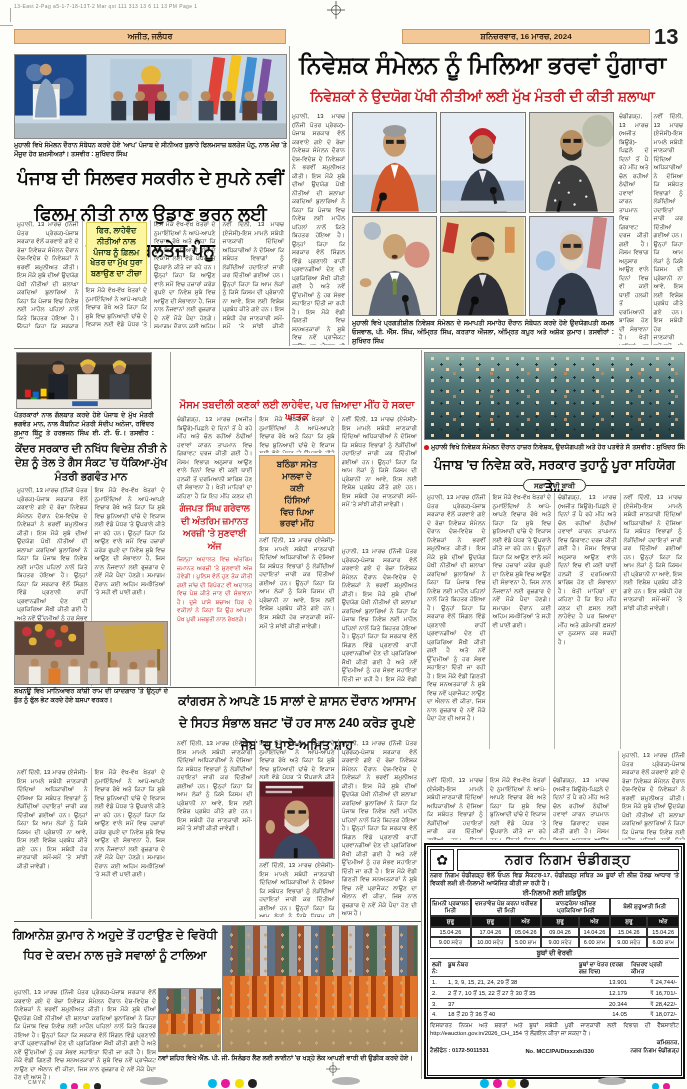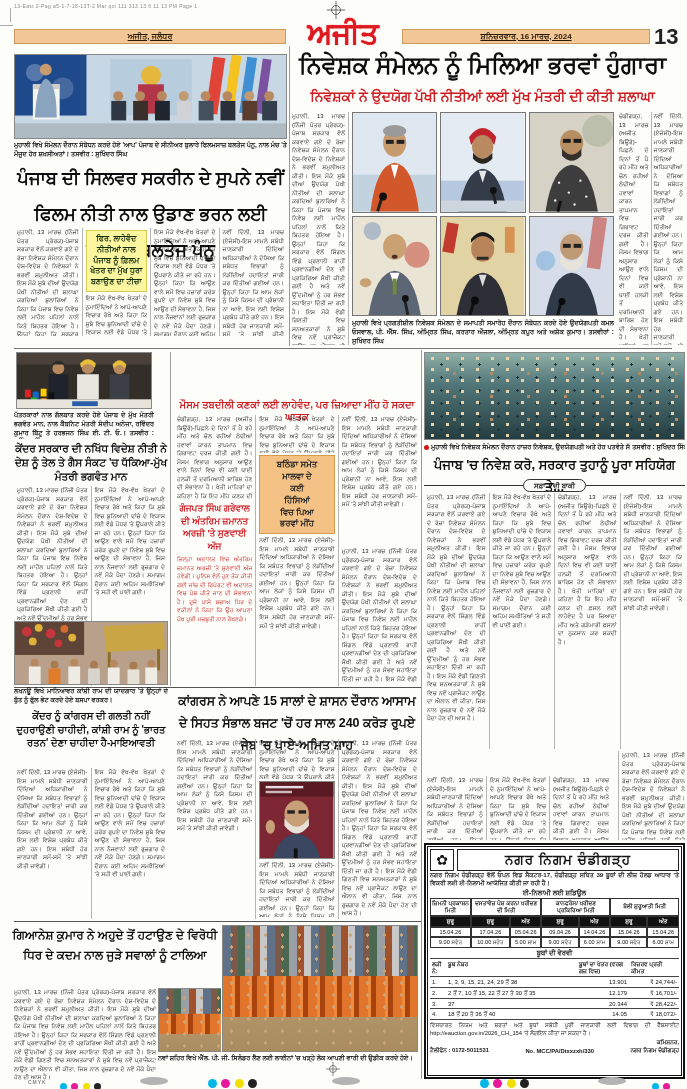--- a/index.html
+++ b/index.html
@@ -7,21 +7,21 @@
   .sheet{position:relative;width:687px;height:1089px;margin:0 auto;background:#fdfdfa;
          font-family:"Liberation Sans","DejaVu Sans",sans-serif;color:#111;overflow:hidden;}
   .abs{position:absolute;}
   
   .printline{left:14px;top:3px;width:420px;font-size:5px;color:#8a8a8a;letter-spacing:.4px;}
   .crosshair{stroke:#666;fill:none;}
   .edge-v{width:1px;background:#aaa;}
   .edge-h{height:1px;background:#aaa;}
   
   .bar{background:#f4c896;border:1px solid #c99b63;display:flex;align-items:center;justify-content:center;
-       font-size:8px;font-weight:bold;color:#2a1a08;text-decoration:underline;}
+       font-size:8px;font-weight:bold;color:#2a1a08;}
   .logo{color:#e0181f;font-size:29px;font-weight:bold;text-align:center;line-height:30px;text-shadow:0 0 1px #e0181f;}
   .pagenum{font-size:22px;font-weight:bold;color:#222;}
   
   .vrule{position:absolute;width:1px;background:#9a9a9a;}
   .hrule{position:absolute;height:1px;background:#555;}
   
   .hl{font-weight:bold;color:#0d0d0d;text-align:center;}
   .hl-main{font-size:24px;line-height:38px;letter-spacing:0;}
   .sub-red{color:#cf1d24;font-weight:bold;text-align:center;}
   
@@ -102,21 +102,20 @@
       <line x1="9" y1="0" x2="9" y2="18"></line>
       <line x1="0" y1="9" x2="18" y2="9"></line>
     </svg>
   <div class="abs edge-h" style="left:0;top:25px;width:13px"></div>
   <div class="abs edge-v" style="left:10px;top:8px;height:14px"></div>
   <div class="abs edge-v" style="left:682px;top:950px;height:58px"></div>
 
   <div class="abs bar" style="left:14px;top:29px;width:272px;height:15px">
       <span>ਅਜੀਤ, ਜਲੰਧਰ</span>
     </div>
-  <div class="abs logo" style="left:290px;top:18px;width:106px">ਅਜੀਤ</div>
   <div class="abs bar" style="left:402px;top:29px;width:248px;height:15px">
       <span>ਸ਼ਨਿਚਰਵਾਰ, 16 ਮਾਰਚ, 2024</span>
     </div>
   <div class="abs pagenum" style="left:654px;top:24px">13</div>
 
   <div class="abs photo" style="left:14px;top:54px;width:273px;height:85px">
     <svg viewBox="0 0 273 85" preserveAspectRatio="none">
       <rect width="273" height="85" fill="#c8d7e4"></rect>
       <rect x="0" y="0" width="72" height="62" fill="#1e4a8c"></rect>
       <circle cx="20" cy="18" r="9" fill="#ffffff" opacity="0.25"></circle>
@@ -151,21 +150,21 @@
           <rect x="249" y="47" width="15" height="20" fill="#33404c"></rect>
       </g>
       <rect x="0" y="70" width="273" height="15" fill="#9aa4a8" opacity="0.55"></rect>
     </svg>
   </div>
   <div class="abs cap" style="left:14px;top:141px;width:273px;height:19px">
     <span>ਮੁਹਾਲੀ ਵਿਖੇ ਸੰਮੇਲਨ ਦੌਰਾਨ ਸੰਬੋਧਨ ਕਰਦੇ ਹੋਏ 'ਆਪ' ਪੰਜਾਬ ਦੇ ਸੀਨੀਅਰ ਬੁਲਾਰੇ ਫਿਲਮਸਾਜ਼ ਬਲਤੇਜ ਪੰਨੂ, ਨਾਲ ਮੰਚ 'ਤੇ ਮੌਜੂਦ ਹੋਰ ਸ਼ਖ਼ਸੀਅਤਾਂ।</span>
     <span class="credit">ਤਸਵੀਰ : ਸੁਖਿੰਦਰ ਸਿੰਘ</span>
   </div>
   <div class="abs hl" style="left:14px;top:160px;width:273px;height:74px;font-size:18px;line-height:36px">ਪੰਜਾਬ ਦੀ ਸਿਲਵਰ ਸਕਰੀਨ ਦੇ ਸੁਪਨੇ ਨਵੀਂ ਫਿਲਮ ਨੀਤੀ ਨਾਲ ਉਡਾਣ ਭਰਨ ਲਈ ਤਿਆਰ-ਬਲਤੇਜ ਪੰਨੂ</div>
-  <div class="abs bwrap" style="left:14px;top:228px;width:273px;height:108px">
+  <div class="abs bwrap" style="left:14px;top:220px;width:273px;height:108px">
     <div class="bcol">ਮੁਹਾਲੀ, 13 ਮਾਰਚ (ਨਿੱਜੀ ਪੱਤਰ ਪ੍ਰੇਰਕ)-ਪੰਜਾਬ ਸਰਕਾਰ ਵੱਲੋਂ ਕਰਵਾਏ ਗਏ ਦੋ ਰੋਜ਼ਾ ਨਿਵੇਸ਼ਕ ਸੰਮੇਲਨ ਦੌਰਾਨ ਦੇਸ਼-ਵਿਦੇਸ਼ ਦੇ ਨਿਵੇਸ਼ਕਾਂ ਨੇ ਭਰਵੀਂ ਸ਼ਮੂਲੀਅਤ ਕੀਤੀ। ਇਸ ਮੌਕੇ ਸੂਬੇ ਦੀਆਂ ਉਦਯੋਗ ਪੱਖੀ ਨੀਤੀਆਂ ਦੀ ਸ਼ਲਾਘਾ ਕਰਦਿਆਂ ਬੁਲਾਰਿਆਂ ਨੇ ਕਿਹਾ ਕਿ ਪੰਜਾਬ ਵਿਚ ਨਿਵੇਸ਼ ਲਈ ਮਾਹੌਲ ਪਹਿਲਾਂ ਨਾਲੋਂ ਕਿਤੇ ਬਿਹਤਰ ਹੋਇਆ ਹੈ। ਉਨ੍ਹਾਂ ਕਿਹਾ ਕਿ ਸਰਕਾਰ ਵੱਲੋਂ ਸਿੰਗਲ ਵਿੰਡੋ ਪ੍ਰਣਾਲੀ ਰਾਹੀਂ ਪ੍ਰਵਾਨਗੀਆਂ ਦੇਣ ਦੀ ਪ੍ਰਕਿਰਿਆ ਸੌਖੀ ਕੀਤੀ ਗਈ ਹੈ ਅਤੇ ਨਵੇਂ ਉੱਦਮੀਆਂ ਨੂੰ ਹਰ ਸੰਭਵ ਸਹਾਇਤਾ ਦਿੱਤੀ ਜਾ ਰਹੀ ਹੈ। ਇਸ ਮੌਕੇ ਵੱਡੀ ਗਿਣਤੀ ਵਿਚ ਸਨਅਤਕਾਰਾਂ ਨੇ ਸੂਬੇ ਵਿਚ ਨਵੇਂ ਪ੍ਰਾਜੈਕਟ ਲਾਉਣ ਦਾ ਐਲਾਨ ਵੀ ਕੀਤਾ, ਜਿਸ ਨਾਲ ਰੁਜ਼ਗਾਰ ਦੇ ਨਵੇਂ ਮੌਕੇ ਪੈਦਾ ਹੋਣ ਦੀ ਆਸ ਹੈ।</div>
     <div class="bcol">
       <div class="pullq">ਫਿਰ, ਲਾਹੇਵੰਦ ਨੀਤੀਆਂ ਨਾਲ ਪੰਜਾਬ ਨੂੰ ਫ਼ਿਲਮ ਖੇਤਰ ਦਾ ਮੁੱਖ ਧੁਰਾ ਬਣਾਉਣ ਦਾ ਟੀਚਾ</div>
       <div>ਇਸ ਮੌਕੇ ਵੱਖ-ਵੱਖ ਖੇਤਰਾਂ ਦੇ ਨੁਮਾਇੰਦਿਆਂ ਨੇ ਆਪੋ-ਆਪਣੇ ਵਿਚਾਰ ਰੱਖੇ ਅਤੇ ਕਿਹਾ ਕਿ ਸੂਬੇ ਵਿਚ ਬੁਨਿਆਦੀ ਢਾਂਚੇ ਦੇ ਵਿਕਾਸ ਲਈ ਵੱਡੇ ਪੱਧਰ 'ਤੇ ਉਪਰਾਲੇ ਕੀਤੇ ਜਾ ਰਹੇ ਹਨ। ਉਨ੍ਹਾਂ ਕਿਹਾ ਕਿ ਆਉਣ ਵਾਲੇ ਸਮੇਂ ਵਿਚ ਹਜ਼ਾਰਾਂ ਕਰੋੜ ਰੁਪਏ ਦਾ ਨਿਵੇਸ਼ ਸੂਬੇ ਵਿਚ ਆਉਣ ਦੀ ਸੰਭਾਵਨਾ ਹੈ, ਜਿਸ ਨਾਲ ਨੌਜਵਾਨਾਂ ਲਈ ਰੁਜ਼ਗਾਰ ਦੇ ਨਵੇਂ ਮੌਕੇ ਪੈਦਾ ਹੋਣਗੇ। ਸਮਾਗਮ ਦੌਰਾਨ ਕਈ ਅਹਿਮ ਸਮਝੌਤਿਆਂ 'ਤੇ ਸਹੀ ਵੀ ਪਾਈ ਗਈ।</div>
     </div>
     <div class="bcol">ਇਸ ਮੌਕੇ ਵੱਖ-ਵੱਖ ਖੇਤਰਾਂ ਦੇ ਨੁਮਾਇੰਦਿਆਂ ਨੇ ਆਪੋ-ਆਪਣੇ ਵਿਚਾਰ ਰੱਖੇ ਅਤੇ ਕਿਹਾ ਕਿ ਸੂਬੇ ਵਿਚ ਬੁਨਿਆਦੀ ਢਾਂਚੇ ਦੇ ਵਿਕਾਸ ਲਈ ਵੱਡੇ ਪੱਧਰ 'ਤੇ ਉਪਰਾਲੇ ਕੀਤੇ ਜਾ ਰਹੇ ਹਨ। ਉਨ੍ਹਾਂ ਕਿਹਾ ਕਿ ਆਉਣ ਵਾਲੇ ਸਮੇਂ ਵਿਚ ਹਜ਼ਾਰਾਂ ਕਰੋੜ ਰੁਪਏ ਦਾ ਨਿਵੇਸ਼ ਸੂਬੇ ਵਿਚ ਆਉਣ ਦੀ ਸੰਭਾਵਨਾ ਹੈ, ਜਿਸ ਨਾਲ ਨੌਜਵਾਨਾਂ ਲਈ ਰੁਜ਼ਗਾਰ ਦੇ ਨਵੇਂ ਮੌਕੇ ਪੈਦਾ ਹੋਣਗੇ। ਸਮਾਗਮ ਦੌਰਾਨ ਕਈ ਅਹਿਮ ਸਮਝੌਤਿਆਂ 'ਤੇ ਸਹੀ ਵੀ ਪਾਈ ਗਈ।</div>
     <div class="bcol">ਨਵੀਂ ਦਿੱਲੀ, 13 ਮਾਰਚ (ਏਜੰਸੀ)-ਇਸ ਮਾਮਲੇ ਸਬੰਧੀ ਜਾਣਕਾਰੀ ਦਿੰਦਿਆਂ ਅਧਿਕਾਰੀਆਂ ਨੇ ਦੱਸਿਆ ਕਿ ਸਬੰਧਤ ਵਿਭਾਗਾਂ ਨੂੰ ਲੋੜੀਂਦੀਆਂ ਹਦਾਇਤਾਂ ਜਾਰੀ ਕਰ ਦਿੱਤੀਆਂ ਗਈਆਂ ਹਨ। ਉਨ੍ਹਾਂ ਕਿਹਾ ਕਿ ਆਮ ਲੋਕਾਂ ਨੂੰ ਕਿਸੇ ਕਿਸਮ ਦੀ ਪ੍ਰੇਸ਼ਾਨੀ ਨਾ ਆਵੇ, ਇਸ ਲਈ ਵਿਸ਼ੇਸ਼ ਪ੍ਰਬੰਧ ਕੀਤੇ ਗਏ ਹਨ। ਇਸ ਸਬੰਧੀ ਹੋਰ ਜਾਣਕਾਰੀ ਸਮੇਂ-ਸਮੇਂ 'ਤੇ ਸਾਂਝੀ ਕੀਤੀ ਜਾਵੇਗੀ।</div>
   </div>
 
   <div class="vrule" style="left:289px;top:46px;height:300px"></div>
@@ -453,21 +452,20 @@
         <circle cx="100" cy="43" r="4" fill="#b8895e"></circle>
           <rect x="94" y="47" width="12" height="17" fill="#efece6"></rect>
         <circle cx="120" cy="45" r="4" fill="#a87a50"></circle>
           <rect x="114" y="49" width="12" height="15" fill="#e8e2d6"></rect>
         <circle cx="138" cy="43" r="4" fill="#b8895e"></circle>
           <rect x="132" y="47" width="12" height="17" fill="#efece6"></rect>
       </g>
     </svg>
   </div>
   <div class="abs cap" style="left:14px;top:687px;width:154px;height:20px">ਲਖਨਊ ਵਿਖੇ ਮਾਨਿਆਵਰ ਕਾਂਸ਼ੀ ਰਾਮ ਦੀ ਯਾਦਗਾਰ 'ਤੇ ਉਨ੍ਹਾਂ ਦੇ ਬੁੱਤ ਨੂੰ ਫੁੱਲ ਭੇਟ ਕਰਦੇ ਹੋਏ ਬਸਪਾ ਵਰਕਰ।</div>
-  <div class="abs hl" style="left:14px;top:709px;width:154px;height:56px;font-size:10px;line-height:13.5px">ਕੇਂਦਰ ਨੂੰ ਕਾਂਗਰਸ ਦੀ ਗਲਤੀ ਨਹੀਂ ਦੁਹਰਾਉਣੀ ਚਾਹੀਦੀ, ਕਾਂਸ਼ੀ ਰਾਮ ਨੂੰ 'ਭਾਰਤ ਰਤਨ' ਦੇਣਾ ਚਾਹੀਦਾ ਹੈ-ਮਾਇਆਵਤੀ</div>
   <div class="abs bwrap" style="left:14px;top:768px;width:154px;height:151px">
     <div class="bcol">ਨਵੀਂ ਦਿੱਲੀ, 13 ਮਾਰਚ (ਏਜੰਸੀ)-ਇਸ ਮਾਮਲੇ ਸਬੰਧੀ ਜਾਣਕਾਰੀ ਦਿੰਦਿਆਂ ਅਧਿਕਾਰੀਆਂ ਨੇ ਦੱਸਿਆ ਕਿ ਸਬੰਧਤ ਵਿਭਾਗਾਂ ਨੂੰ ਲੋੜੀਂਦੀਆਂ ਹਦਾਇਤਾਂ ਜਾਰੀ ਕਰ ਦਿੱਤੀਆਂ ਗਈਆਂ ਹਨ। ਉਨ੍ਹਾਂ ਕਿਹਾ ਕਿ ਆਮ ਲੋਕਾਂ ਨੂੰ ਕਿਸੇ ਕਿਸਮ ਦੀ ਪ੍ਰੇਸ਼ਾਨੀ ਨਾ ਆਵੇ, ਇਸ ਲਈ ਵਿਸ਼ੇਸ਼ ਪ੍ਰਬੰਧ ਕੀਤੇ ਗਏ ਹਨ। ਇਸ ਸਬੰਧੀ ਹੋਰ ਜਾਣਕਾਰੀ ਸਮੇਂ-ਸਮੇਂ 'ਤੇ ਸਾਂਝੀ ਕੀਤੀ ਜਾਵੇਗੀ।</div>
     <div class="bcol">ਇਸ ਮੌਕੇ ਵੱਖ-ਵੱਖ ਖੇਤਰਾਂ ਦੇ ਨੁਮਾਇੰਦਿਆਂ ਨੇ ਆਪੋ-ਆਪਣੇ ਵਿਚਾਰ ਰੱਖੇ ਅਤੇ ਕਿਹਾ ਕਿ ਸੂਬੇ ਵਿਚ ਬੁਨਿਆਦੀ ਢਾਂਚੇ ਦੇ ਵਿਕਾਸ ਲਈ ਵੱਡੇ ਪੱਧਰ 'ਤੇ ਉਪਰਾਲੇ ਕੀਤੇ ਜਾ ਰਹੇ ਹਨ। ਉਨ੍ਹਾਂ ਕਿਹਾ ਕਿ ਆਉਣ ਵਾਲੇ ਸਮੇਂ ਵਿਚ ਹਜ਼ਾਰਾਂ ਕਰੋੜ ਰੁਪਏ ਦਾ ਨਿਵੇਸ਼ ਸੂਬੇ ਵਿਚ ਆਉਣ ਦੀ ਸੰਭਾਵਨਾ ਹੈ, ਜਿਸ ਨਾਲ ਨੌਜਵਾਨਾਂ ਲਈ ਰੁਜ਼ਗਾਰ ਦੇ ਨਵੇਂ ਮੌਕੇ ਪੈਦਾ ਹੋਣਗੇ। ਸਮਾਗਮ ਦੌਰਾਨ ਕਈ ਅਹਿਮ ਸਮਝੌਤਿਆਂ 'ਤੇ ਸਹੀ ਵੀ ਪਾਈ ਗਈ।</div>
   </div>
 
   <div class="abs hl" style="left:174px;top:690px;width:246px;height:46px;font-size:12.5px;line-height:22px">ਕਾਂਗਰਸ ਨੇ ਆਪਣੇ 15 ਸਾਲਾਂ ਦੇ ਸ਼ਾਸਨ ਦੌਰਾਨ ਆਸਾਮ ਦੇ ਸਿਹਤ ਸੰਭਾਲ ਬਜਟ 'ਚੋਂ ਹਰ ਸਾਲ 240 ਕਰੋੜ ਰੁਪਏ ਜੇਬ 'ਚ ਪਾਏ-ਅਮਿਤ ਸ਼ਾਹ</div>
   <div class="abs bwrap" style="left:174px;top:739px;width:246px;height:180px">
     <div class="bcol">ਨਵੀਂ ਦਿੱਲੀ, 13 ਮਾਰਚ (ਏਜੰਸੀ)-ਇਸ ਮਾਮਲੇ ਸਬੰਧੀ ਜਾਣਕਾਰੀ ਦਿੰਦਿਆਂ ਅਧਿਕਾਰੀਆਂ ਨੇ ਦੱਸਿਆ ਕਿ ਸਬੰਧਤ ਵਿਭਾਗਾਂ ਨੂੰ ਲੋੜੀਂਦੀਆਂ ਹਦਾਇਤਾਂ ਜਾਰੀ ਕਰ ਦਿੱਤੀਆਂ ਗਈਆਂ ਹਨ। ਉਨ੍ਹਾਂ ਕਿਹਾ ਕਿ ਆਮ ਲੋਕਾਂ ਨੂੰ ਕਿਸੇ ਕਿਸਮ ਦੀ ਪ੍ਰੇਸ਼ਾਨੀ ਨਾ ਆਵੇ, ਇਸ ਲਈ ਵਿਸ਼ੇਸ਼ ਪ੍ਰਬੰਧ ਕੀਤੇ ਗਏ ਹਨ। ਇਸ ਸਬੰਧੀ ਹੋਰ ਜਾਣਕਾਰੀ ਸਮੇਂ-ਸਮੇਂ 'ਤੇ ਸਾਂਝੀ ਕੀਤੀ ਜਾਵੇਗੀ।</div>
     <div class="bcol">
       <div style="height:40px;overflow:hidden">ਇਸ ਮੌਕੇ ਵੱਖ-ਵੱਖ ਖੇਤਰਾਂ ਦੇ ਨੁਮਾਇੰਦਿਆਂ ਨੇ ਆਪੋ-ਆਪਣੇ ਵਿਚਾਰ ਰੱਖੇ ਅਤੇ ਕਿਹਾ ਕਿ ਸੂਬੇ ਵਿਚ ਬੁਨਿਆਦੀ ਢਾਂਚੇ ਦੇ ਵਿਕਾਸ ਲਈ ਵੱਡੇ ਪੱਧਰ 'ਤੇ ਉਪਰਾਲੇ ਕੀਤੇ ਜਾ ਰਹੇ ਹਨ। ਉਨ੍ਹਾਂ ਕਿਹਾ ਕਿ ਆਉਣ ਵਾਲੇ ਸਮੇਂ ਵਿਚ ਹਜ਼ਾਰਾਂ ਕਰੋੜ ਰੁਪਏ ਦਾ ਨਿਵੇਸ਼ ਸੂਬੇ ਵਿਚ ਆਉਣ ਦੀ ਸੰਭਾਵਨਾ ਹੈ, ਜਿਸ ਨਾਲ ਨੌਜਵਾਨਾਂ ਲਈ ਰੁਜ਼ਗਾਰ ਦੇ ਨਵੇਂ ਮੌਕੇ ਪੈਦਾ ਹੋਣਗੇ। ਸਮਾਗਮ ਦੌਰਾਨ ਕਈ ਅਹਿਮ ਸਮਝੌਤਿਆਂ 'ਤੇ ਸਹੀ ਵੀ ਪਾਈ ਗਈ।</div>

